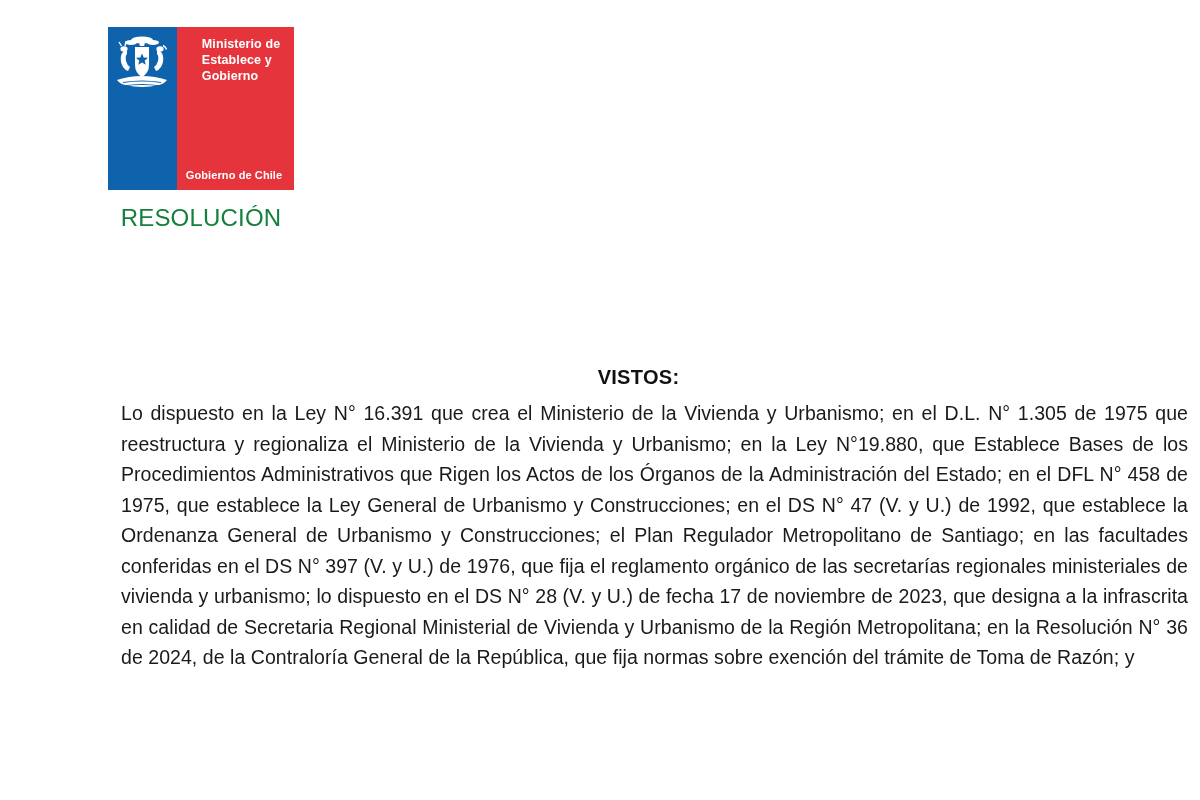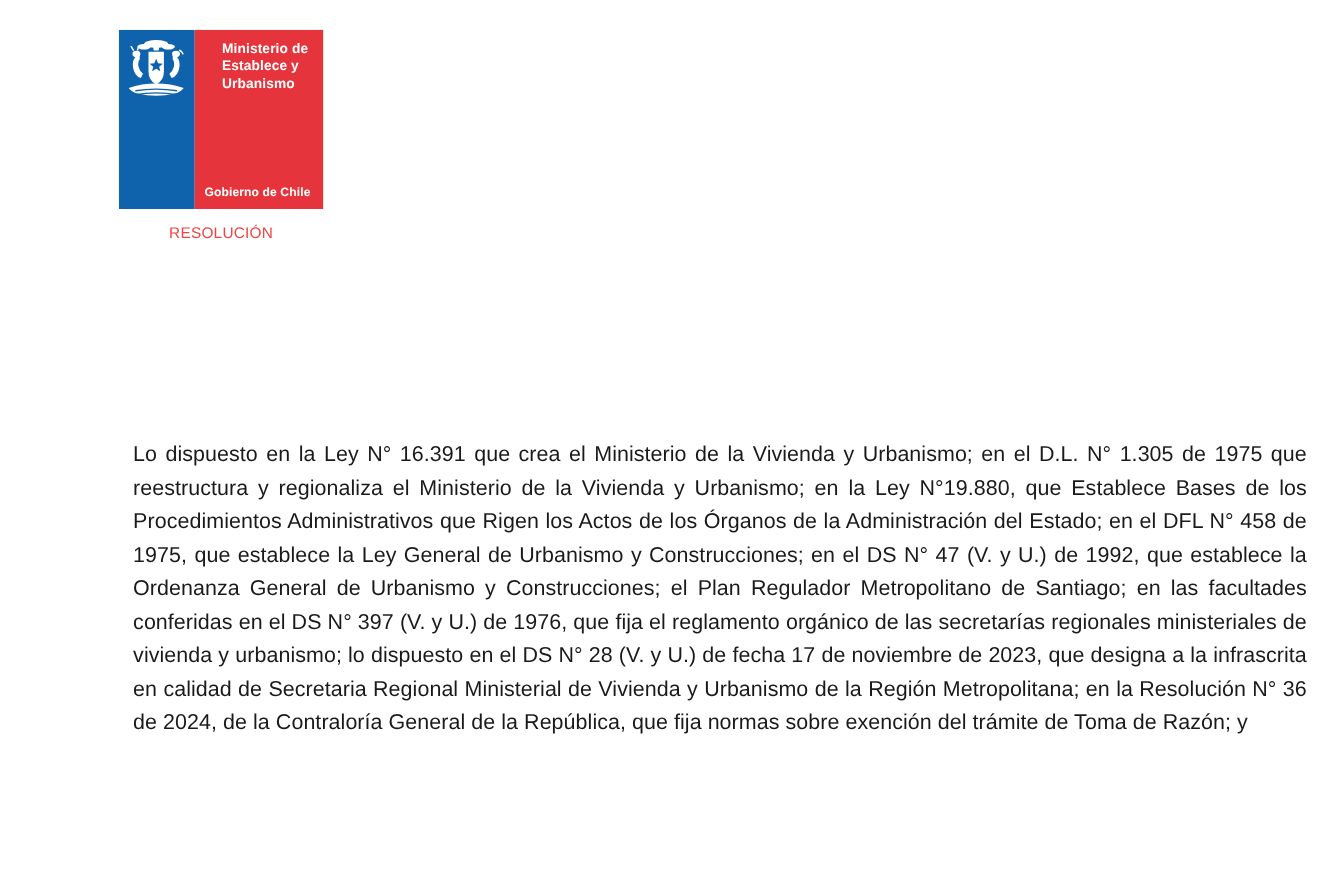--- a/index.html
+++ b/index.html
@@ -74,23 +74,23 @@
   
   .coat {
     width: 62px;
     height: 58px;
   }
 
   .resolucion-electronica {
     margin-top: 13px;
     width: 186px;
     text-align: center;
-    font-size: 14px;
+    font-size: 24px;
     line-height: 1.28;
-    color: #ef4444;
+    color: #15803d;
     letter-spacing: 0.2px;
   }
 
   
   .header-col {
     position: absolute;
     left: 499px;
     top: 66px;
     width: 662px;
   }
@@ -180,29 +180,30 @@
             <path d="M12 48.5 q19 -3 38 0" stroke="#0F63AD" stroke-width="1.2" fill="none"></path>
             <path d="M12 52 q19 -3 38 0" stroke="#0F63AD" stroke-width="1.2" fill="none"></path>
           </g>
         </svg>
       </div>
 
       <div class="flag-red">
         <div class="ministry-text">
           <div>Ministerio de</div>
           <div>Establece y</div>
-          <div>Urbanismo</div>
+          <div>Gobierno</div>
         </div>
         <div class="gobierno-text">Gobierno de Chile</div>
       </div>
 
     </div>
 
     <div class="resolucion-electronica">
       <div>RESOLUCIÓN</div>
     </div>
 
   </div>
 
 
+  <div class="vistos-heading">VISTOS:</div>
   <div class="body-text">Lo dispuesto en la Ley N° 16.391 que crea el Ministerio de la Vivienda y Urbanismo; en el D.L. N° 1.305 de 1975 que reestructura y regionaliza el Ministerio de la Vivienda y Urbanismo; en la Ley N°19.880, que Establece Bases de los Procedimientos Administrativos que Rigen los Actos de los Órganos de la Administración del Estado; en el DFL N° 458 de 1975, que establece la Ley General de Urbanismo y Construcciones; en el DS N° 47 (V. y U.) de 1992, que establece la Ordenanza General de Urbanismo y Construcciones; el Plan Regulador Metropolitano de Santiago; en las facultades conferidas en el DS N° 397 (V. y U.) de 1976, que fija el reglamento orgánico de las secretarías regionales ministeriales de vivienda y urbanismo; lo dispuesto en el DS N° 28 (V. y U.) de fecha 17 de noviembre de 2023, que designa a la infrascrita en calidad de Secretaria Regional Ministerial de Vivienda y Urbanismo de la Región Metropolitana; en la Resolución N° 36 de 2024, de la Contraloría General de la República, que fija normas sobre exención del trámite de Toma de Razón; y</div>
 
 </div>
 
 </body></html>

